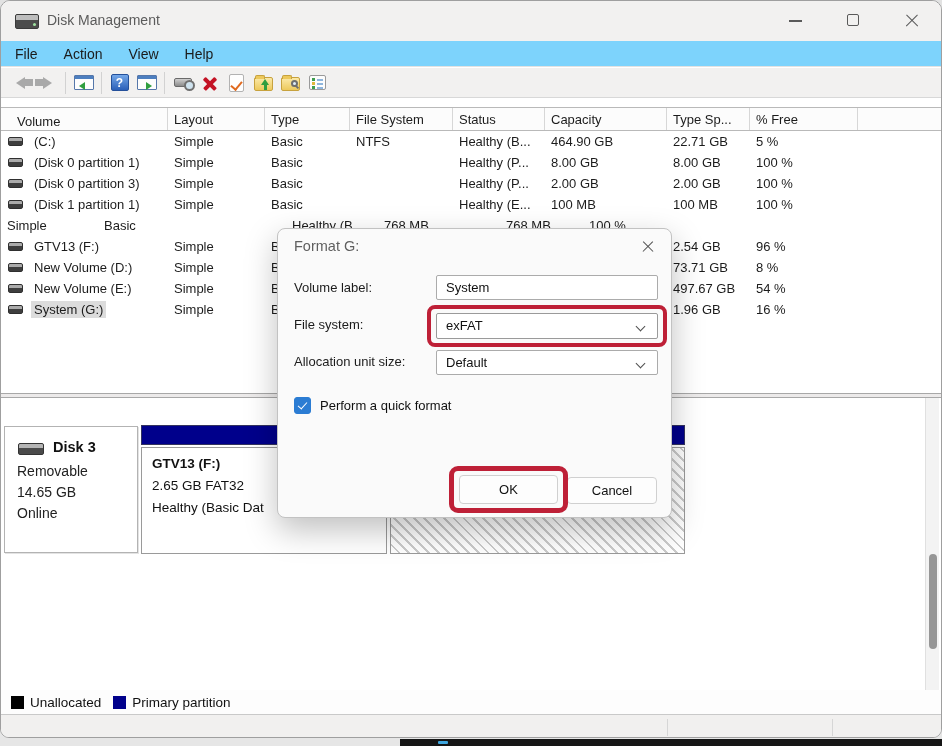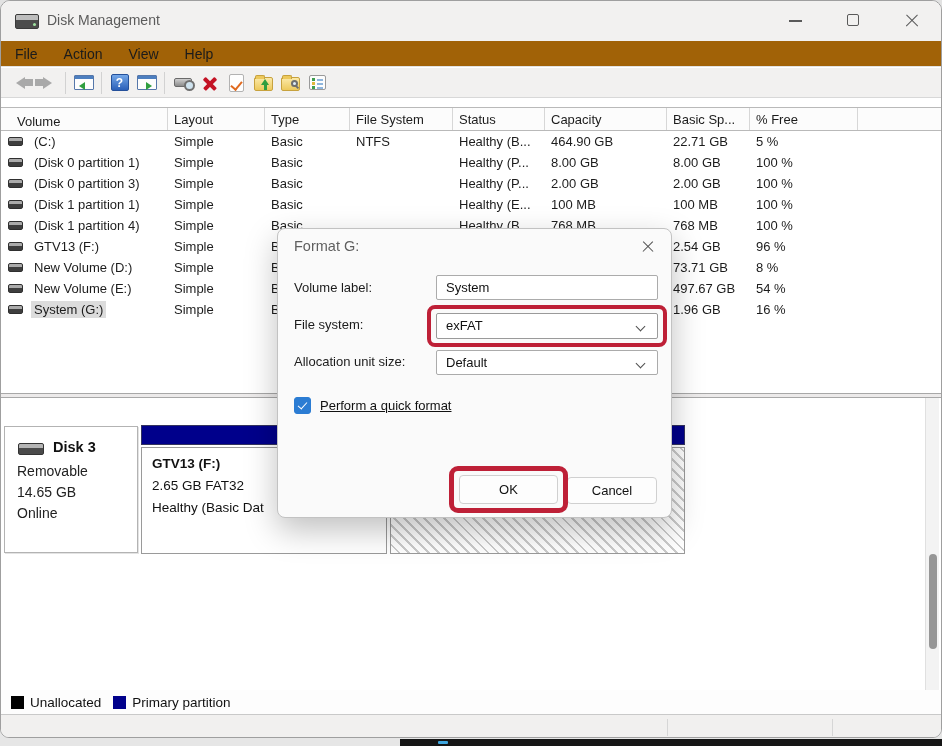--- a/index.html
+++ b/index.html
@@ -18,21 +18,21 @@
   .app-icon::after{ content:""; position:absolute; right:2px; top:8px; width:3px; height:3px; background:#9fe29f; border-radius:50%; }
   .wtitle { position:absolute; left:46px; top:11px; font-size:14px; color:#5b5b5b; }
   .winbtns { position:absolute; right:0; top:0; height:40px; display:flex; }
   .wbtn { width:58px; height:40px; position:relative; }
   .min-glyph { position:absolute; left:22px; top:19px; width:13px; height:1.5px; background:#5a5a5a; }
   .max-glyph { position:absolute; left:22px; top:13px; width:12px; height:12px; border:1.4px solid #5a5a5a; border-radius:2px; }
   .xg { position:absolute; left:21px; top:19px; width:16px; height:1.4px; background:#5a5a5a; }
   .x1 { transform:rotate(45deg); } .x2 { transform:rotate(-45deg); }
 
   
-  .menubar { position:absolute; left:0; top:40px; width:100%; height:26px; background:#a16207;
+  .menubar { position:absolute; left:0; top:40px; width:100%; height:26px; background:#7dd3fc;
     border-bottom:1px solid #e2e2e2; display:flex; align-items:center; gap:26px; padding-left:14px;
     font-size:14px; color:#1b1b1b; }
   .menubar span { cursor:default; }
 
   
   .toolbar { position:absolute; left:0; top:67px; width:100%; height:30px; background:#f2f1f0;
     border-bottom:1px solid #d8d8d8; display:flex; align-items:center; padding-left:6px; }
   .tbtn { width:27px; height:26px; position:relative; display:flex; align-items:center; justify-content:center; }
   .tsep { width:1px; height:22px; background:#d2d2d2; margin:0 4px; }
   .arrow { width:0; height:0; border-top:6px solid transparent; border-bottom:6px solid transparent; position:relative; }
@@ -131,21 +131,21 @@
     border-right:1.6px solid #4f4f4f; border-bottom:1.6px solid #4f4f4f; transform:rotate(45deg); }
   .redbox1 { position:absolute; left:149px; top:76px; width:240px; height:42px;
     border:4.5px solid #BE2037; border-radius:8px; z-index:5; pointer-events:none; }
   .cbrow { position:absolute; left:16px; display:flex; align-items:center; }
   .cb1row { top:168px; } .cb2row { top:195px; }
   .cbox { width:17px; height:17px; border-radius:3px; margin-right:9px; position:relative; flex:none; }
   .cbox.on { background:#2B7CD3; border:1px solid #2B7CD3; }
   .cbox.on::after { content:""; position:absolute; left:5px; top:2px; width:4px; height:8px;
     border-right:1.8px solid #fff; border-bottom:1.8px solid #fff; transform:rotate(42deg); }
   .cbox.off { background:#fdfdfd; border:1px solid #b3b3b3; }
-  .cbl { font-size:13px; color:#111;text-decoration:underline; }
+  .cbl { font-size:13px; color:#111; }
   .cbl.dis { color:#a5a5a5; }
   .dbtn { position:absolute; height:29px; background:#fdfdfd; border:1px solid #d0d0d0; border-radius:4px;
     font-size:13px; color:#111; display:flex; align-items:center; justify-content:center; }
   .okbtn { left:181px; top:246px; width:99px; }
   .cancelbtn { left:289px; top:248px; width:90px; height:27px; }
   .redbox2 { position:absolute; left:171px; top:237px; width:119px; height:47px;
     border:5px solid #BE2037; border-radius:9px; z-index:5; pointer-events:none; }
 
   
   .taskbar { position:absolute; left:400px; top:739px; width:542px; height:7px; background:#161616; }
@@ -232,21 +232,21 @@
     </div>
 
     <div class="listview">
       <div class="thead">
         <span class="c c0" style="padding-left:16px;">Volume</span>
         <span class="c c1">Layout</span>
         <span class="c c2">Type</span>
         <span class="c c3">File System</span>
         <span class="c c4">Status</span>
         <span class="c c5">Capacity</span>
-        <span class="c c6">Basic Sp...</span>
+        <span class="c c6">Type Sp...</span>
         <span class="c c7">% Free</span>
         <span class="c c8"></span>
       </div>
 
       <div class="trow">
         <span class="c c0">
             <i class="vicon"></i>
             <span class="vtext">(C:)</span>
           </span>
         <span class="c c1">Simple</span>
@@ -290,24 +290,20 @@
           </span>
         <span class="c c1">Simple</span>
         <span class="c c2">Basic</span>
         <span class="c c3"></span>
         <span class="c c4">Healthy (E...</span>
         <span class="c c5">100 MB</span>
         <span class="c c6">100 MB</span>
         <span class="c c7">100 %</span>
       </div>
       <div class="trow">
-        <span class="c c0">
-            <i class="vicon"></i>
-            <span class="vtext">(Disk 1 partition 4)</span>
-          </span>
         <span class="c c1">Simple</span>
         <span class="c c2">Basic</span>
         <span class="c c3"></span>
         <span class="c c4">Healthy (B...</span>
         <span class="c c5">768 MB</span>
         <span class="c c6">768 MB</span>
         <span class="c c7">100 %</span>
       </div>
       <div class="trow">
         <span class="c c0">

